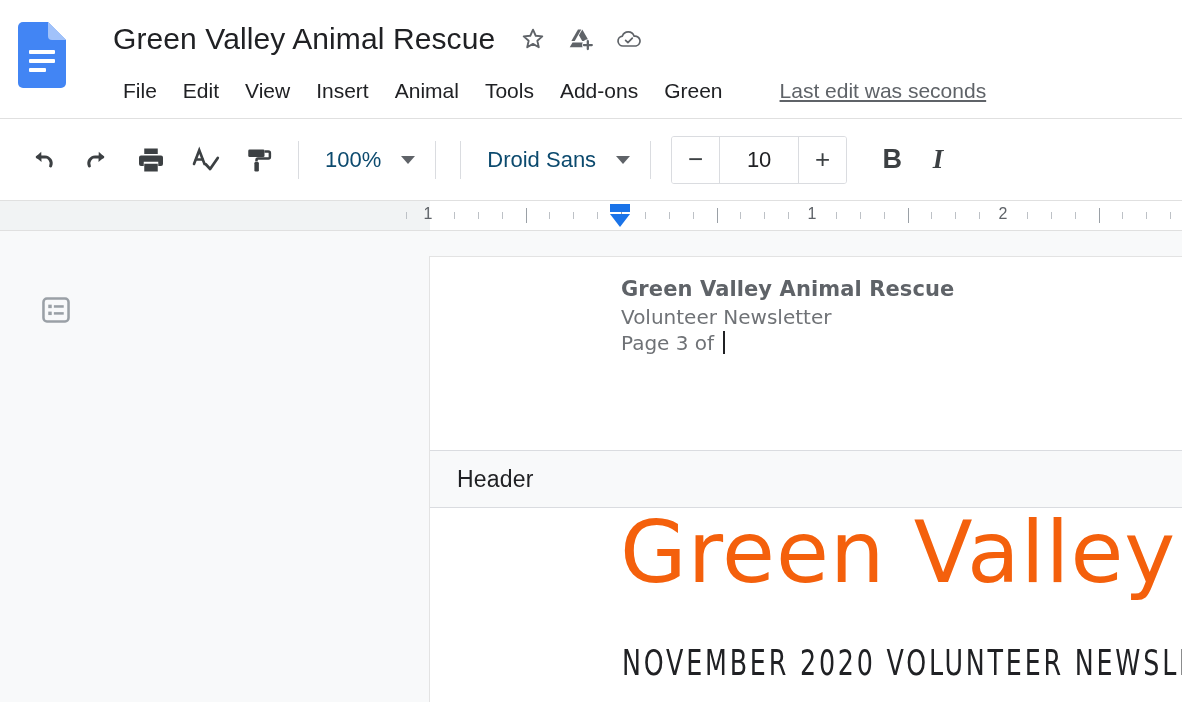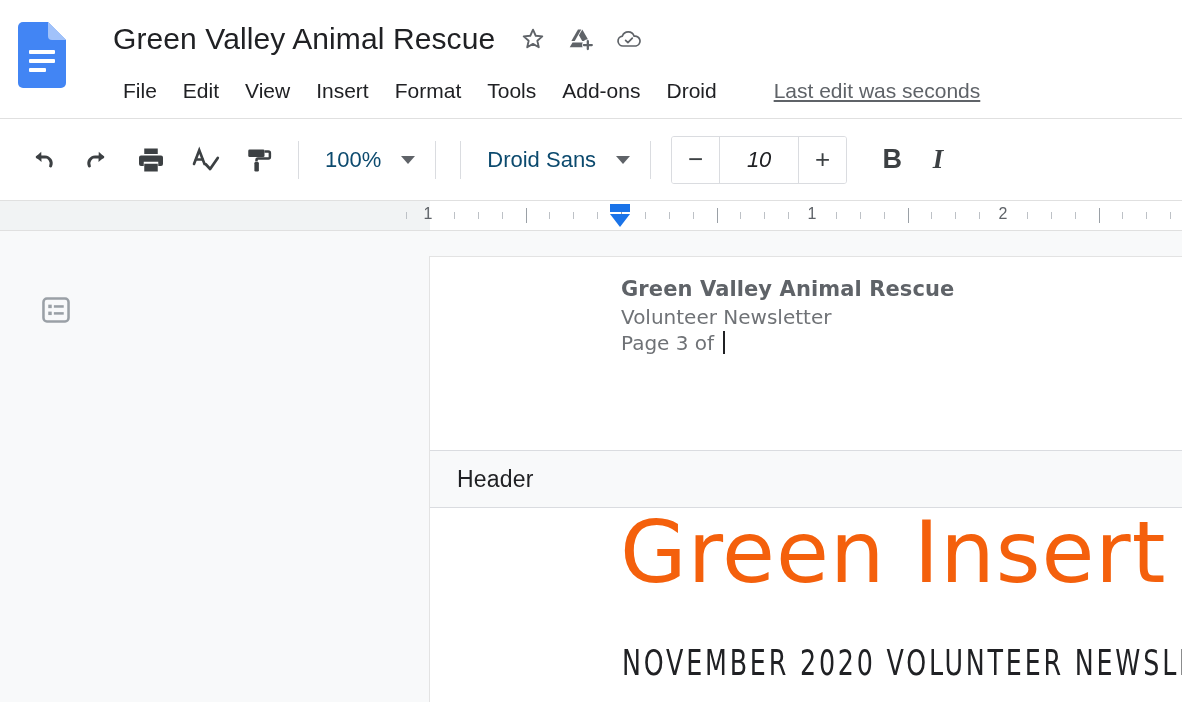--- a/index.html
+++ b/index.html
@@ -127,21 +127,20 @@
     background: #fff;
   }
   .fs-btn.minus { border-right: 1px solid #dadce0; }
   .fs-btn.plus { border-left: 1px solid #dadce0; }
   .fs-value {
     width: 78px; height: 100%;
     display: flex; align-items: center; justify-content: center;
     font-size: 22px; color: #202124;
     background: #fff;
     cursor: text;
-    font-style: italic;
   }
   .tb-bold, .tb-italic {
     width: 46px; height: 46px;
     display: flex; align-items: center; justify-content: center;
     font-size: 27px; font-weight: 700; color: #3c4043;
     cursor: pointer;
   }
   .tb-italic { font-style: italic; font-family: "Liberation Serif", serif; }
 
   
@@ -314,24 +313,24 @@
           </svg>
         </span>
       </span>
     </div>
 
     <div class="menu-row">
       <span class="menu-item">File</span>
       <span class="menu-item">Edit</span>
       <span class="menu-item">View</span>
       <span class="menu-item">Insert</span>
-      <span class="menu-item">Format</span>
+      <span class="menu-item">Animal</span>
       <span class="menu-item">Tools</span>
       <span class="menu-item">Add-ons</span>
-      <span class="menu-item">Droid</span>
+      <span class="menu-item">Green</span>
       <span class="last-edit">Last edit was seconds</span>
     </div>
   </div>
 
   <div class="toolbar">
 
     <div class="tb-icon">
       <svg width="30" height="30" viewBox="0 0 24 24">
         <path d="M7.5 9.5 H13.5 a5.2 5.2 0 0 1 4.6 7.3" fill="none" stroke="#3c4043" stroke-width="2.4" stroke-linecap="round"></path>
         <path d="M10.6 5.3 L6 9.6 L10.8 13.6 Z" fill="#3c4043"></path>
@@ -464,20 +463,20 @@
             <span>Page 3 of </span><span class="caret-bar"></span>
           </div>
         </div>
       </div>
 
       <div class="header-band">
         <span class="header-band-label">Header</span>
       </div>
 
       <div class="page-body">
-        <div class="brand-title" id="brand-title" style="color: rgb(244, 96, 12);">Green Insert</div>
+        <div class="brand-title" id="brand-title" style="color: rgb(244, 96, 12);">Green Valley</div>
         <div class="sub-title">NOVEMBER 2020 VOLUNTEER NEWSLETTER</div>
       </div>
 
     </div>
   </div>
 
 </div>
 
 </body></html>

